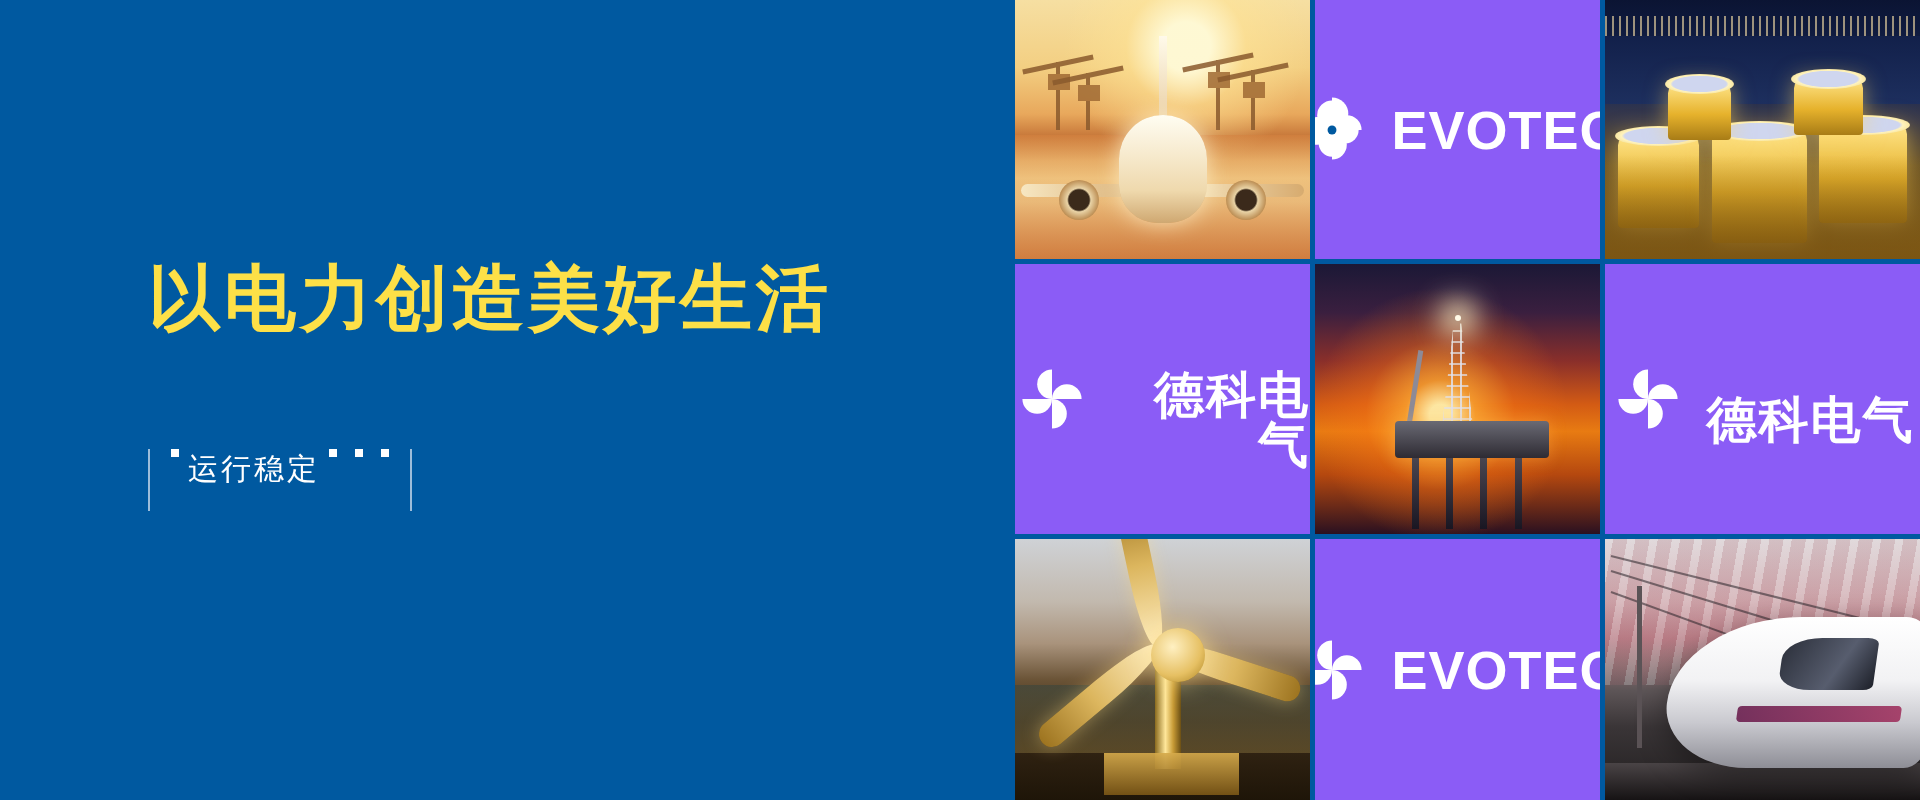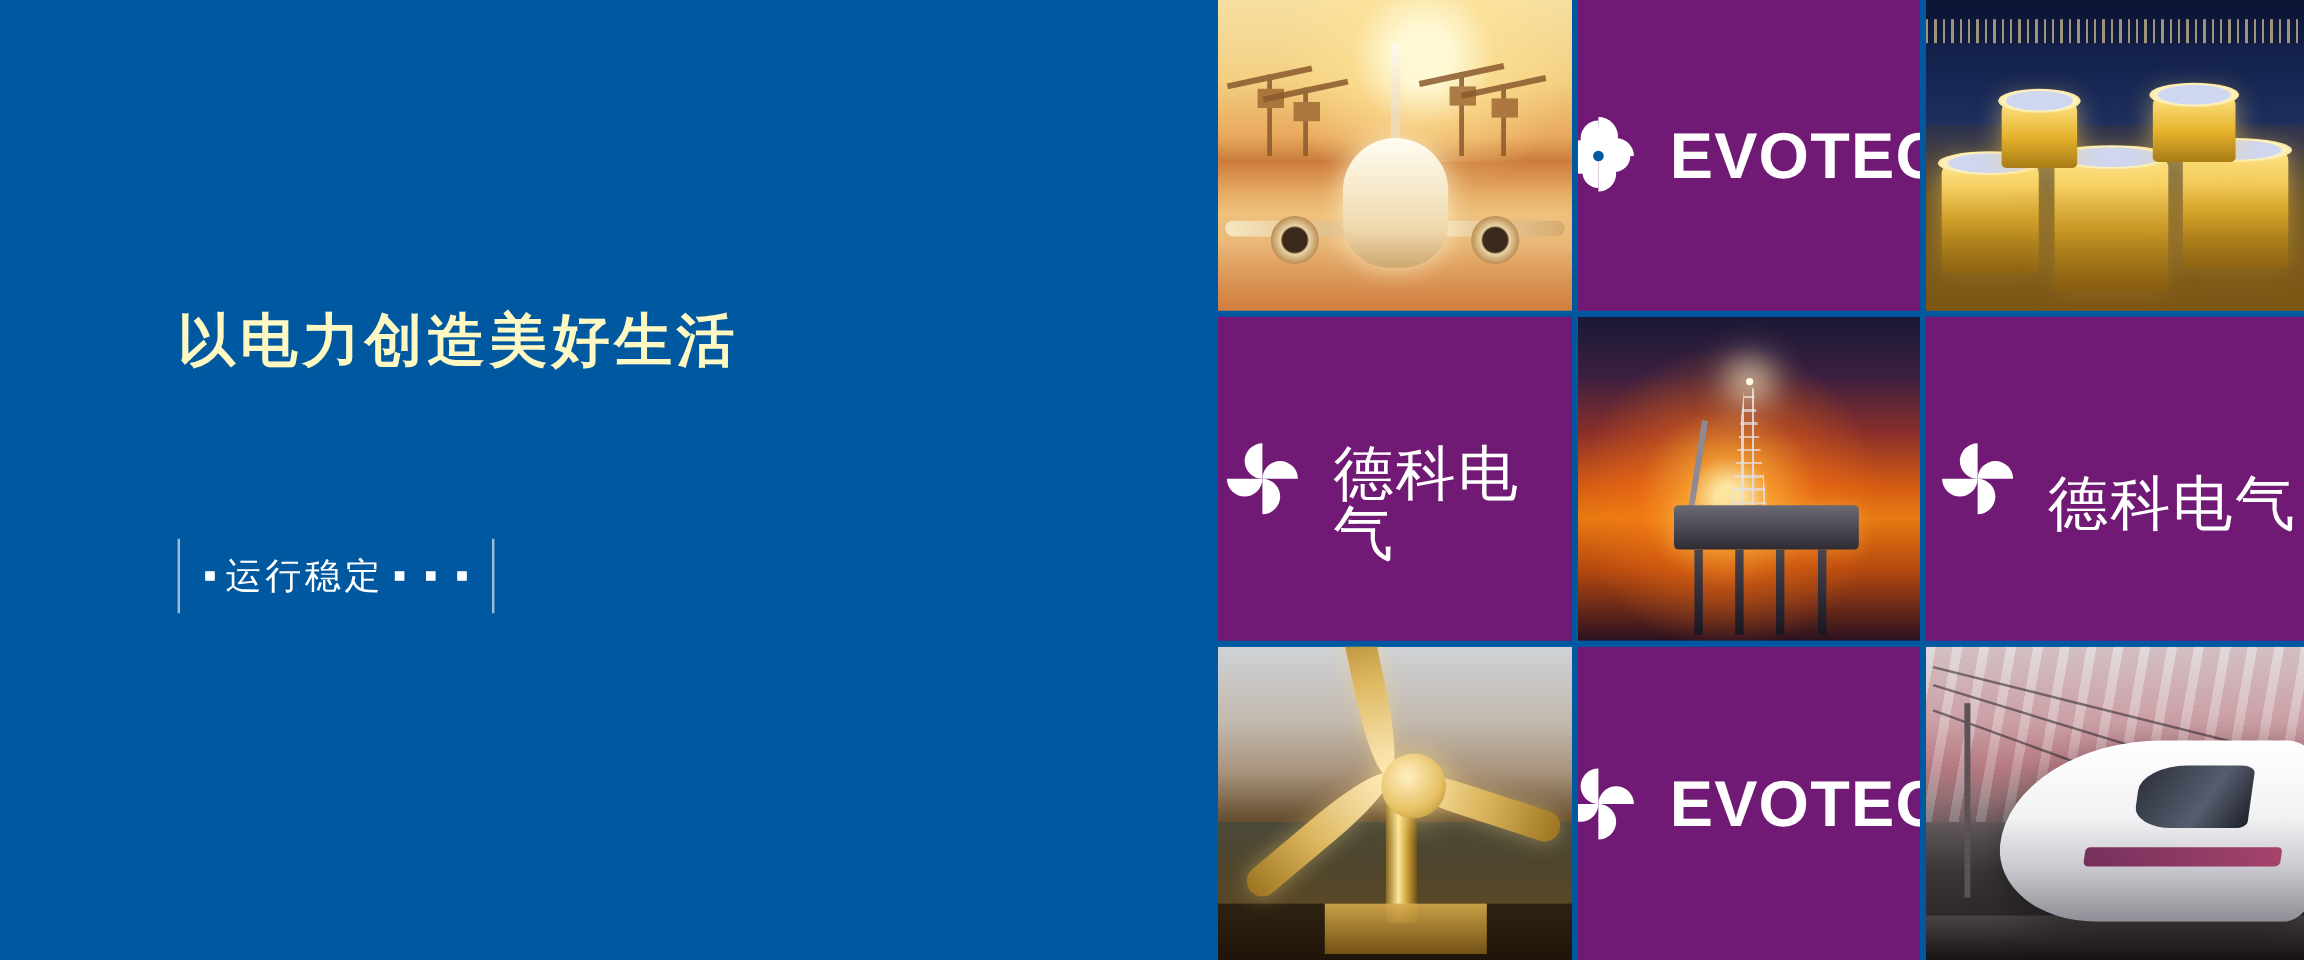--- a/index.html
+++ b/index.html
@@ -14,35 +14,35 @@
     position:relative; width:1920px; height:800px;
     background:#0059a0; display:flex;
   }
 
   
   .copy{
     position:absolute; left:0; top:0; width:1015px; height:800px;
   }
   .headline{
     position:absolute; left:148px; top:258px;
-    font-size:48px; line-height:1.12; font-weight:700;
-    color:#fef9c3; letter-spacing:4px;
+    font-size:72px; line-height:1.12; font-weight:700;
+    color:#fde047; letter-spacing:4px;
     white-space:nowrap;
     font-family:"Liberation Sans","DejaVu Sans",sans-serif;
   }
   .tagline-wrap{
     position:absolute; left:148px; top:449px;
     display:flex; align-items:stretch; height:62px;
   }
   .rule{
     width:2px; background:#b9cfe4; opacity:.85;
     align-self:stretch;
   }
   .tagline{
-    display:flex; align-items:center;
+    display:flex; align-items:flex-start;
     padding:0 12px; gap:0;
     font-size:30px; letter-spacing:3px; color:#ffffff;
     white-space:nowrap;
   }
   .bullet{
     display:inline-block; width:8px; height:8px;
     background:#ffffff; margin:0 9px; flex:none;
   }
   .tag-item{ display:inline-block; }
 
@@ -55,32 +55,32 @@
     grid-template-rows:264px 270px 266px;
     gap:0;
   }
   .cell{ position:relative; overflow:hidden; background:#0059a0; }
   .cell.pad-r{ margin-right:5px; }
   .cell.pad-l{ margin-left:5px; }
   .cell.pad-b{ margin-bottom:5px; }
   .cell.pad-t{ margin-top:5px; }
 
   .logo-cell{
-    background:#701a75;
-    display:flex; align-items:center; justify-content:center;
+    background:#8b5cf6;
+    display:flex; align-items:center; justify-content:center;text-align:right;
   }
   .logo-row{ display:flex; align-items:center; gap:22px; }
   .mark{ flex:none; }
   .mark svg{ display:block; }
   .wordmark{
     color:#ffffff; font-weight:700; letter-spacing:1px;
     font-size:54px; line-height:1;
     font-family:"Liberation Sans","DejaVu Sans",sans-serif;
   }
-  .wordmark.cjk{ font-size:50px; letter-spacing:2px; font-weight:400;margin-top:41px; }
+  .wordmark.cjk{ font-size:50px; letter-spacing:2px; font-weight:700;margin-top:41px; }
 
   
   .photo{ position:absolute; inset:0; }
 
   
   .ph-airport{
     background:
       radial-gradient(circle at 58% 18%, rgba(255,250,215,.95) 0 9%, rgba(255,228,150,.55) 22%, rgba(255,255,255,0) 45%),
       linear-gradient(180deg,#f6dfa2 0%, #f3cf82 26%, #e8a85c 44%, #c97b3c 52%, #e9b36a 62%, #f0c987 78%, #d88b4a 100%);
   }

